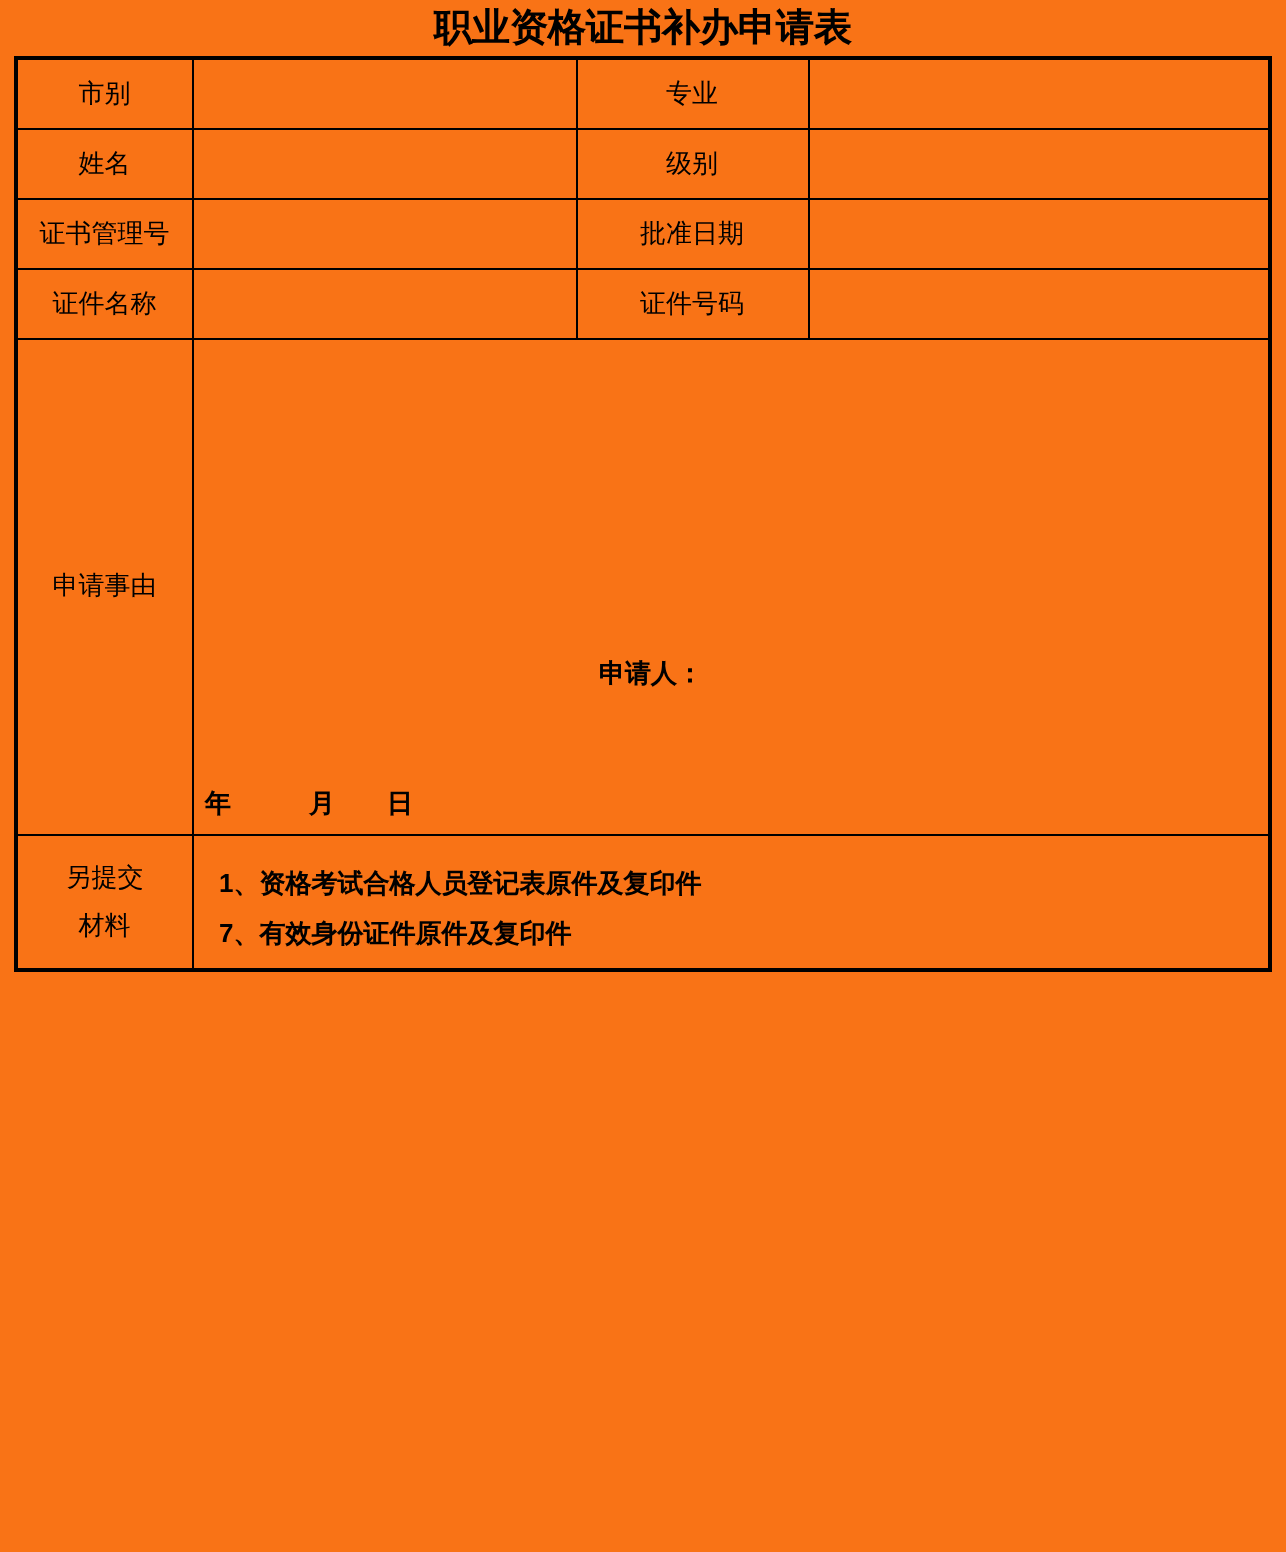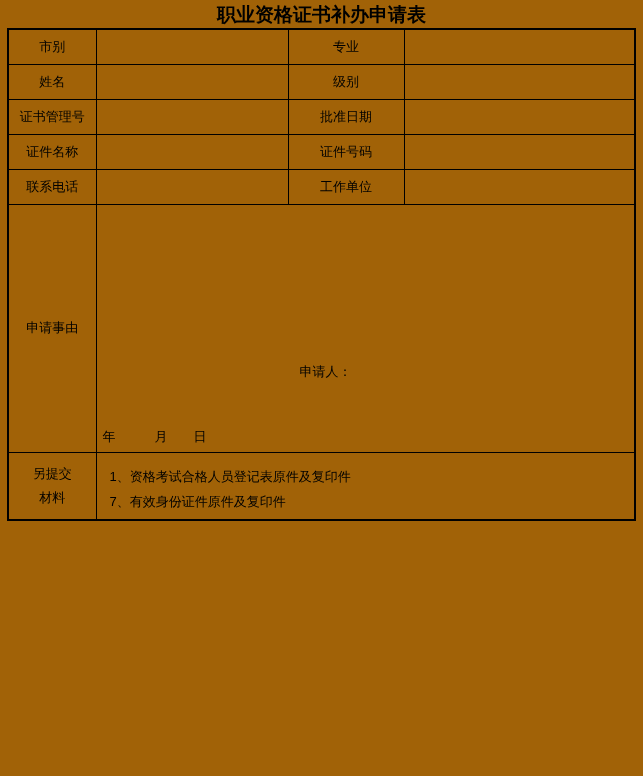--- a/index.html
+++ b/index.html
@@ -4,21 +4,21 @@
 <style>
   html, body {
     margin: 0;
     padding: 0;
     background: #ffffff;
   }
   .page {
     position: relative;
     width: 643px;
     height: 776px;
-    background: #a16207;
+    background: #f97316;
     font-family: "Liberation Sans", sans-serif;
     color: #000000;
     overflow: hidden;
   }
   .title {
     padding-top: 3px;
     text-align: center;
     font-size: 19px;
     font-weight: bold;
     line-height: 24px;
@@ -49,20 +49,21 @@
   td.lbl .lbl-line.tight {
     line-height: 24px;
   }
   tr.info-row { height: 35px; padding-left: 15px; }
   tr.reason-row { height: 248px; }
   tr.review-row { height: 249px; }
   tr.materials-row { height: 68px; margin-left: 24px; }
   td.content {
     position: relative;
     vertical-align: top;
+    font-weight: bold;
   }
   .abs {
     position: absolute;
     white-space: pre;
     font-size: 13px;
     line-height: 14px;
   }
   .applicant-label { left: 203px; top: 160px; }
   .reason-date     { left: 6px;  bottom: 8px; }
   .reviewer-label  { left: 393px; top: 113px; }
@@ -108,26 +109,20 @@
         <td class="val"></td>
         <td class="lbl">批准日期</td>
         <td class="val"></td>
       </tr>
       <tr class="info-row">
         <td class="lbl">证件名称</td>
         <td class="val"></td>
         <td class="lbl">证件号码</td>
         <td class="val"></td>
       </tr>
-      <tr class="info-row">
-        <td class="lbl">联系电话</td>
-        <td class="val"></td>
-        <td class="lbl">工作单位</td>
-        <td class="val"></td>
-      </tr>
 
       <tr class="reason-row">
         <td class="lbl">申请事由</td>
         <td class="content" colspan="3">
           <span class="abs applicant-label">申请人：</span>
           <span class="abs reason-date">年　　　月　　日</span>
         </td>
       </tr>
 
 

